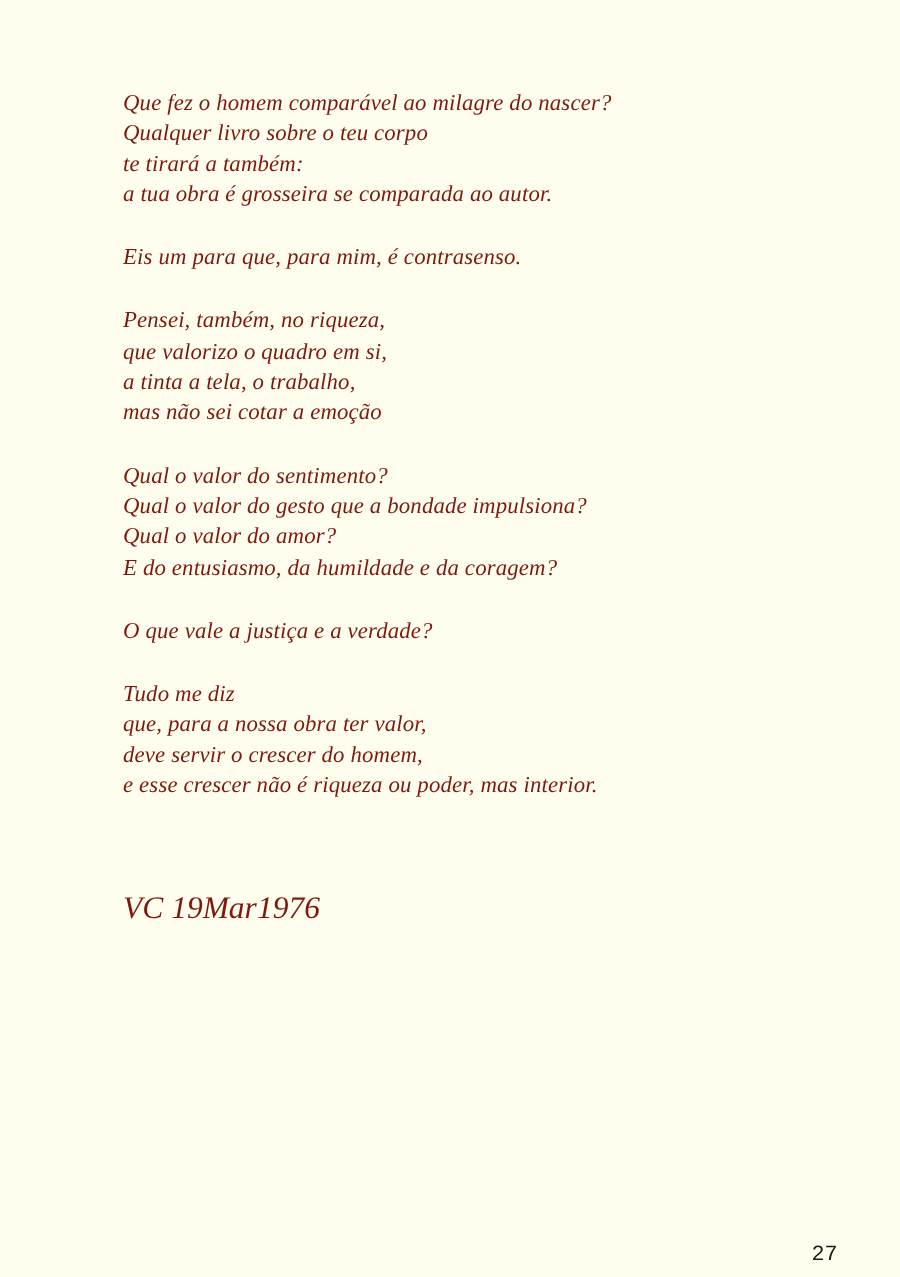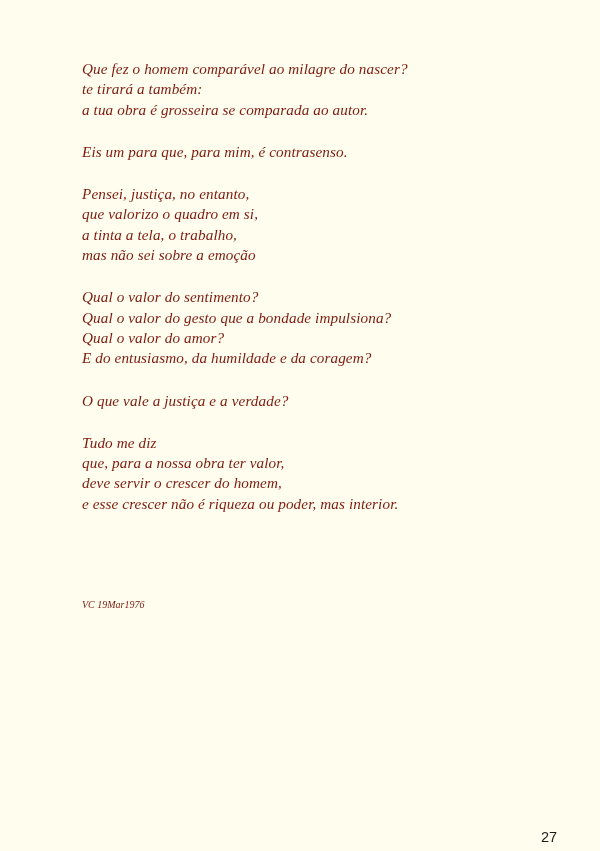--- a/index.html
+++ b/index.html
@@ -36,53 +36,54 @@
     line-height: 20.3px;
     color: #7d1a10;
     white-space: pre;
     letter-spacing: 0.1px;
   }
   .signature {
     position: absolute;
     left: 82px;
     top: 578px;
     font-style: italic;
-    font-size: 10px;
+    font-size: 21px;
     line-height: 20.3px;
     color: #7d1a10;
     white-space: pre;
   }
   .page-number {
     position: absolute;
     left: 541px;
     top: 812px;
     font-size: 14.5px;
     color: #1b1b1b;
-    font-family: Liberation Sans, sans-serif;
+    font-family: Liberation Mono, monospace;
   }
 </style>
 </head>
 <body>
 
 <div class="page">
 
   <div class="poem" id="poem-body">
       <div class="stanza">
         <div class="line">Que fez o homem comparável ao milagre do nascer?</div>
+        <div class="line">Qualquer livro sobre o teu corpo</div>
         <div class="line">te tirará a também:</div>
         <div class="line">a tua obra é grosseira se comparada ao autor.</div>
       </div>
       <div class="stanza">
         <div class="line">Eis um para que, para mim, é contrasenso.</div>
       </div>
       <div class="stanza">
-        <div class="line">Pensei, justiça, no entanto,</div>
+        <div class="line">Pensei, também, no riqueza,</div>
         <div class="line">que valorizo o quadro em si,</div>
         <div class="line">a tinta a tela, o trabalho,</div>
-        <div class="line">mas não sei sobre a emoção</div>
+        <div class="line">mas não sei cotar a emoção</div>
       </div>
       <div class="stanza">
         <div class="line">Qual o valor do sentimento?</div>
         <div class="line">Qual o valor do gesto que a bondade impulsiona?</div>
         <div class="line">Qual o valor do amor?</div>
         <div class="line">E do entusiasmo, da humildade e da coragem?</div>
       </div>
       <div class="stanza">
         <div class="line">O que vale a justiça e a verdade?</div>
       </div>

